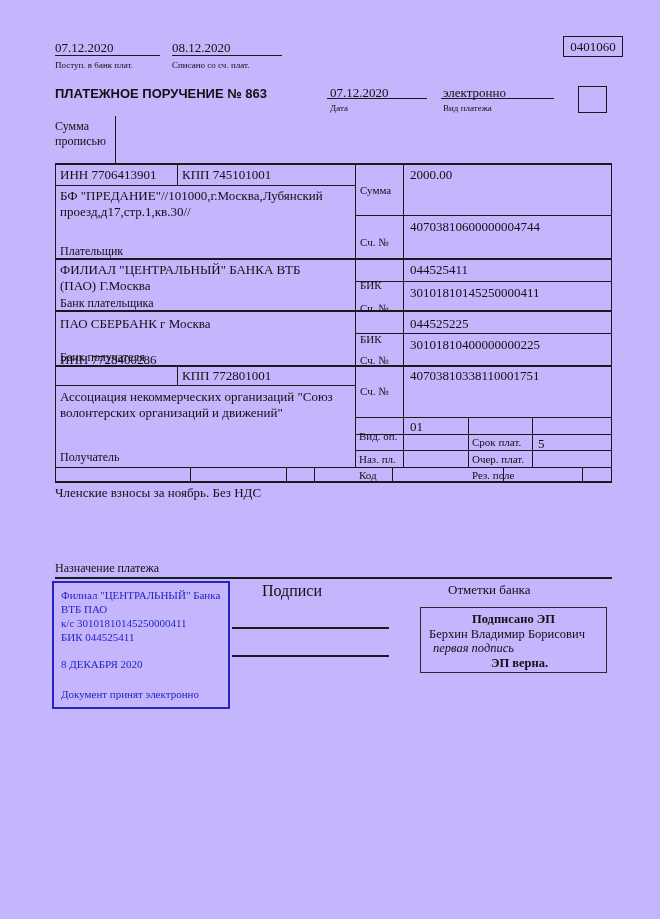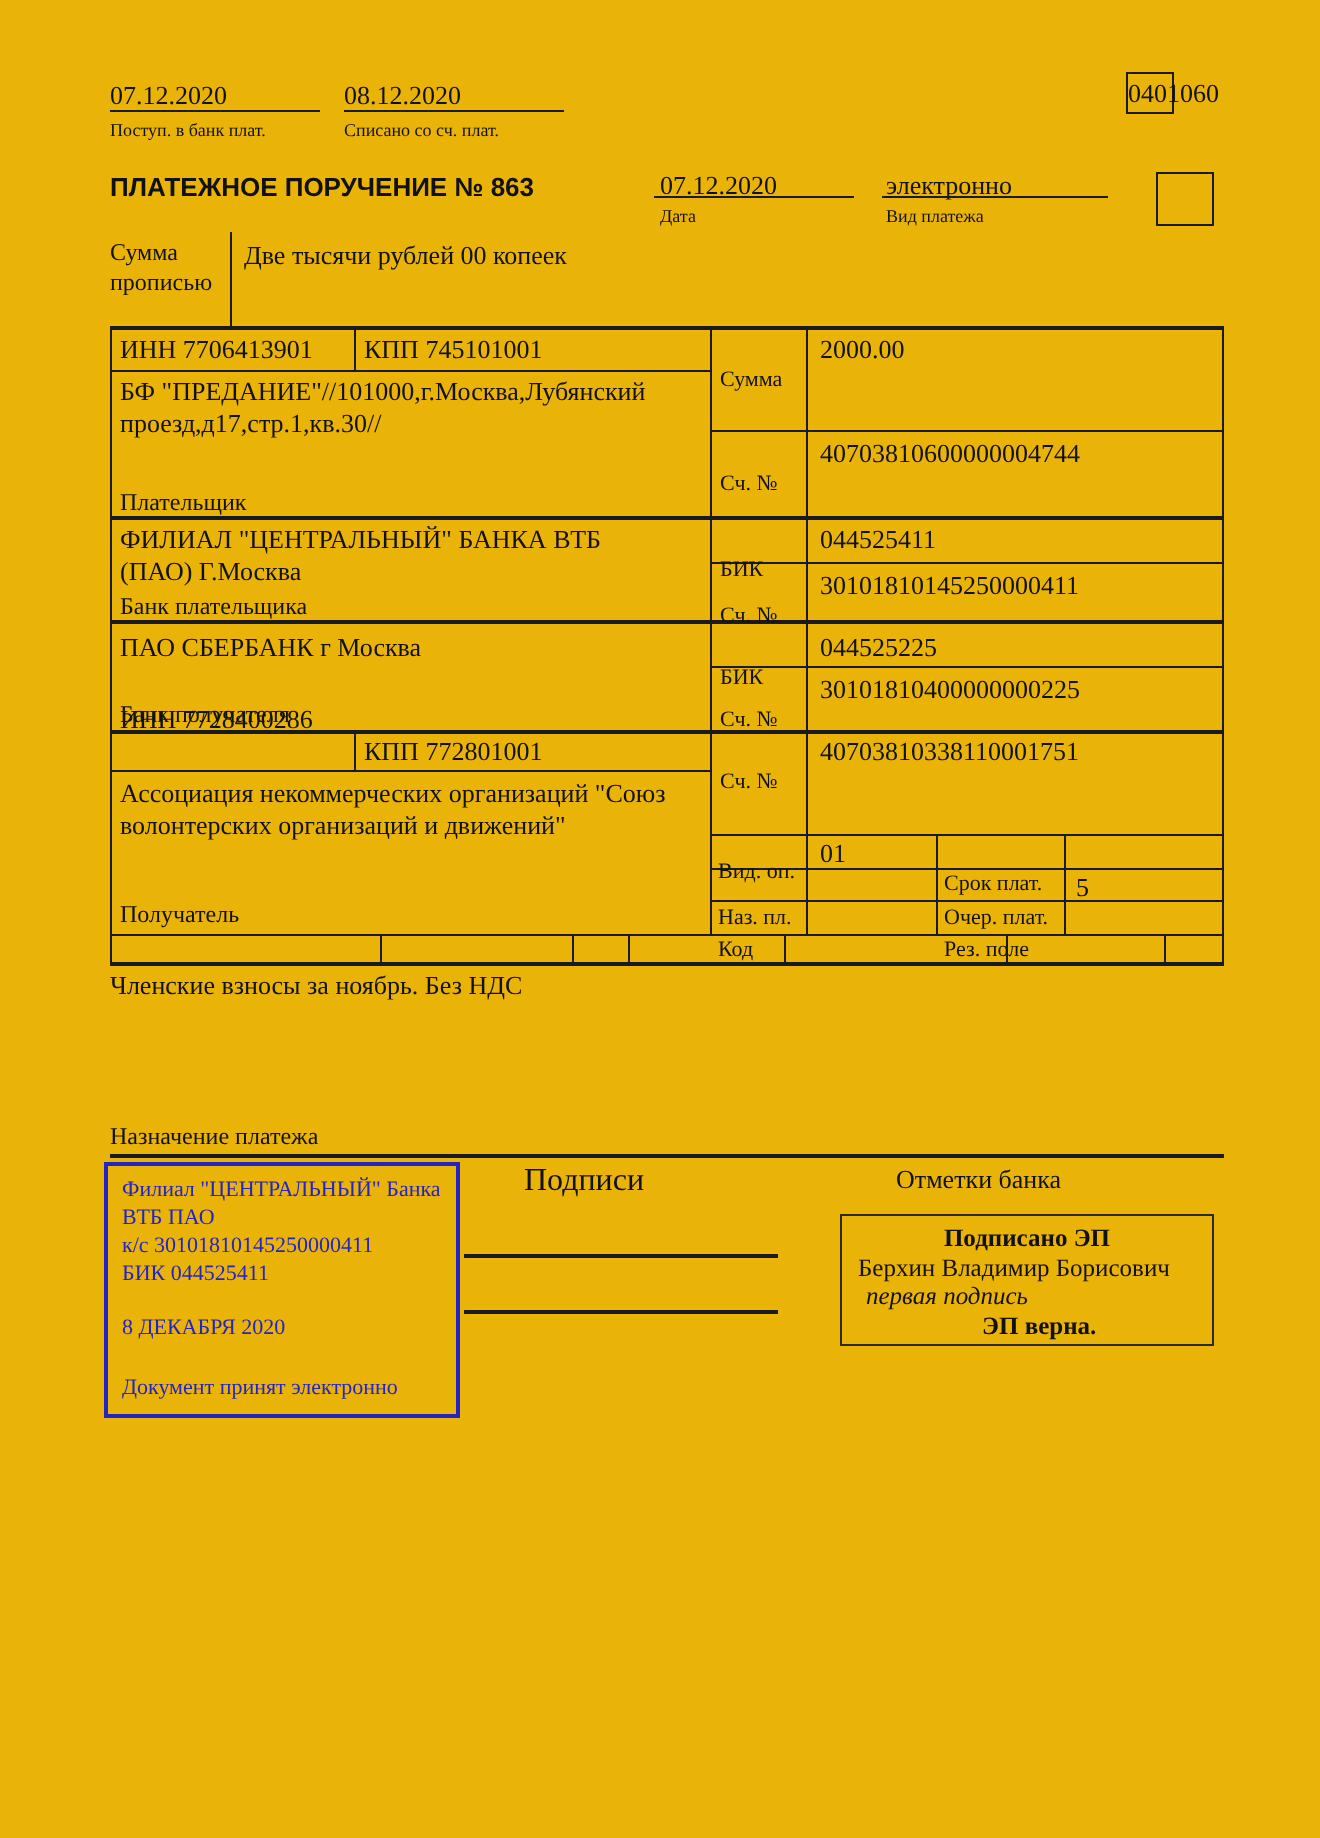--- a/index.html
+++ b/index.html
@@ -1,16 +1,16 @@
 <!DOCTYPE html>
 <html><head>
 <meta charset="utf-8">
 <style>
   html,body{margin:0;padding:0;background:#e8e8e8;}
-  .page{position:relative;width:660px;height:919px;background:#eab308;margin:0 auto;
+  .page{position:relative;width:660px;height:919px;background:#c4b5fd;margin:0 auto;
         font-family:"Liberation Serif","DejaVu Serif",serif;color:#111;overflow:hidden;}
   .abs{position:absolute;white-space:nowrap;}
   .val{font-size:13px;}
   .wrap{white-space:normal;line-height:16px;font-size:13px;}
   .lbl{font-size:12px;}
   .cl{font-size:11px;margin-top:16px;}
   .tiny{font-size:9px;}
   .title{font-family:"Liberation Sans","DejaVu Sans",sans-serif;font-weight:bold;font-size:13px;}
   .hl{position:absolute;background:#1a1a1a;}
   .vl{position:absolute;background:#1a1a1a;width:1px;}
@@ -27,39 +27,38 @@
 <div class="page">
 
   <span class="abs val" style="left:55px;top:40px;">07.12.2020</span>
   <div class="hl" style="left:55px;top:55px;width:105px;height:1px;"></div>
   <span class="abs tiny" style="left:55px;top:60px;">Поступ. в банк плат.</span>
 
   <span class="abs val" style="left:172px;top:40px;">08.12.2020</span>
   <div class="hl" style="left:172px;top:55px;width:110px;height:1px;"></div>
   <span class="abs tiny" style="left:172px;top:60px;">Списано со сч. плат.</span>
 
-  <div class="box" style="left:563px;top:36px;width:24px;height:21px;text-align:center;font-size:13px;line-height:19px;">
+  <div class="box" style="left:563px;top:36px;width:60px;height:21px;text-align:center;font-size:13px;line-height:19px;">
     <span>0401060</span>
   </div>
 
   <span class="abs title" style="left:55px;top:86px;">ПЛАТЕЖНОЕ ПОРУЧЕНИЕ № 863</span>
 
   <span class="abs val" style="left:330px;top:85px;">07.12.2020</span>
   <div class="hl" style="left:327px;top:98px;width:100px;height:1px;"></div>
   <span class="abs tiny" style="left:330px;top:103px;">Дата</span>
 
   <span class="abs val" style="left:443px;top:85px;">электронно</span>
   <div class="hl" style="left:441px;top:98px;width:113px;height:1px;"></div>
   <span class="abs tiny" style="left:443px;top:103px;">Вид платежа</span>
 
   <div class="box" style="left:578px;top:86px;width:29px;height:27px;"></div>
 
   <div class="abs wrap" style="left:55px;top:119px;width:58px;font-size:12px;line-height:15px;">Сумма прописью</div>
   <div class="vl" style="left:115px;top:116px;height:47px;"></div>
-  <span class="abs val" style="left:122px;top:120px;">Две тысячи рублей 00 копеек</span>
 
   <div class="hl" style="left:55px;top:163px;width:557px;height:2px;"></div>
   <div class="hl" style="left:55px;top:185px;width:301px;height:1px;"></div>
   <div class="hl" style="left:355px;top:215px;width:257px;height:1px;"></div>
   <div class="hl" style="left:55px;top:258px;width:557px;height:2px;"></div>
   <div class="hl" style="left:355px;top:281px;width:257px;height:1px;"></div>
   <div class="hl" style="left:55px;top:310px;width:557px;height:2px;"></div>
   <div class="hl" style="left:355px;top:333px;width:257px;height:1px;"></div>
   <div class="hl" style="left:55px;top:365px;width:557px;height:2px;"></div>
   <div class="hl" style="left:55px;top:385px;width:301px;height:1px;"></div>

